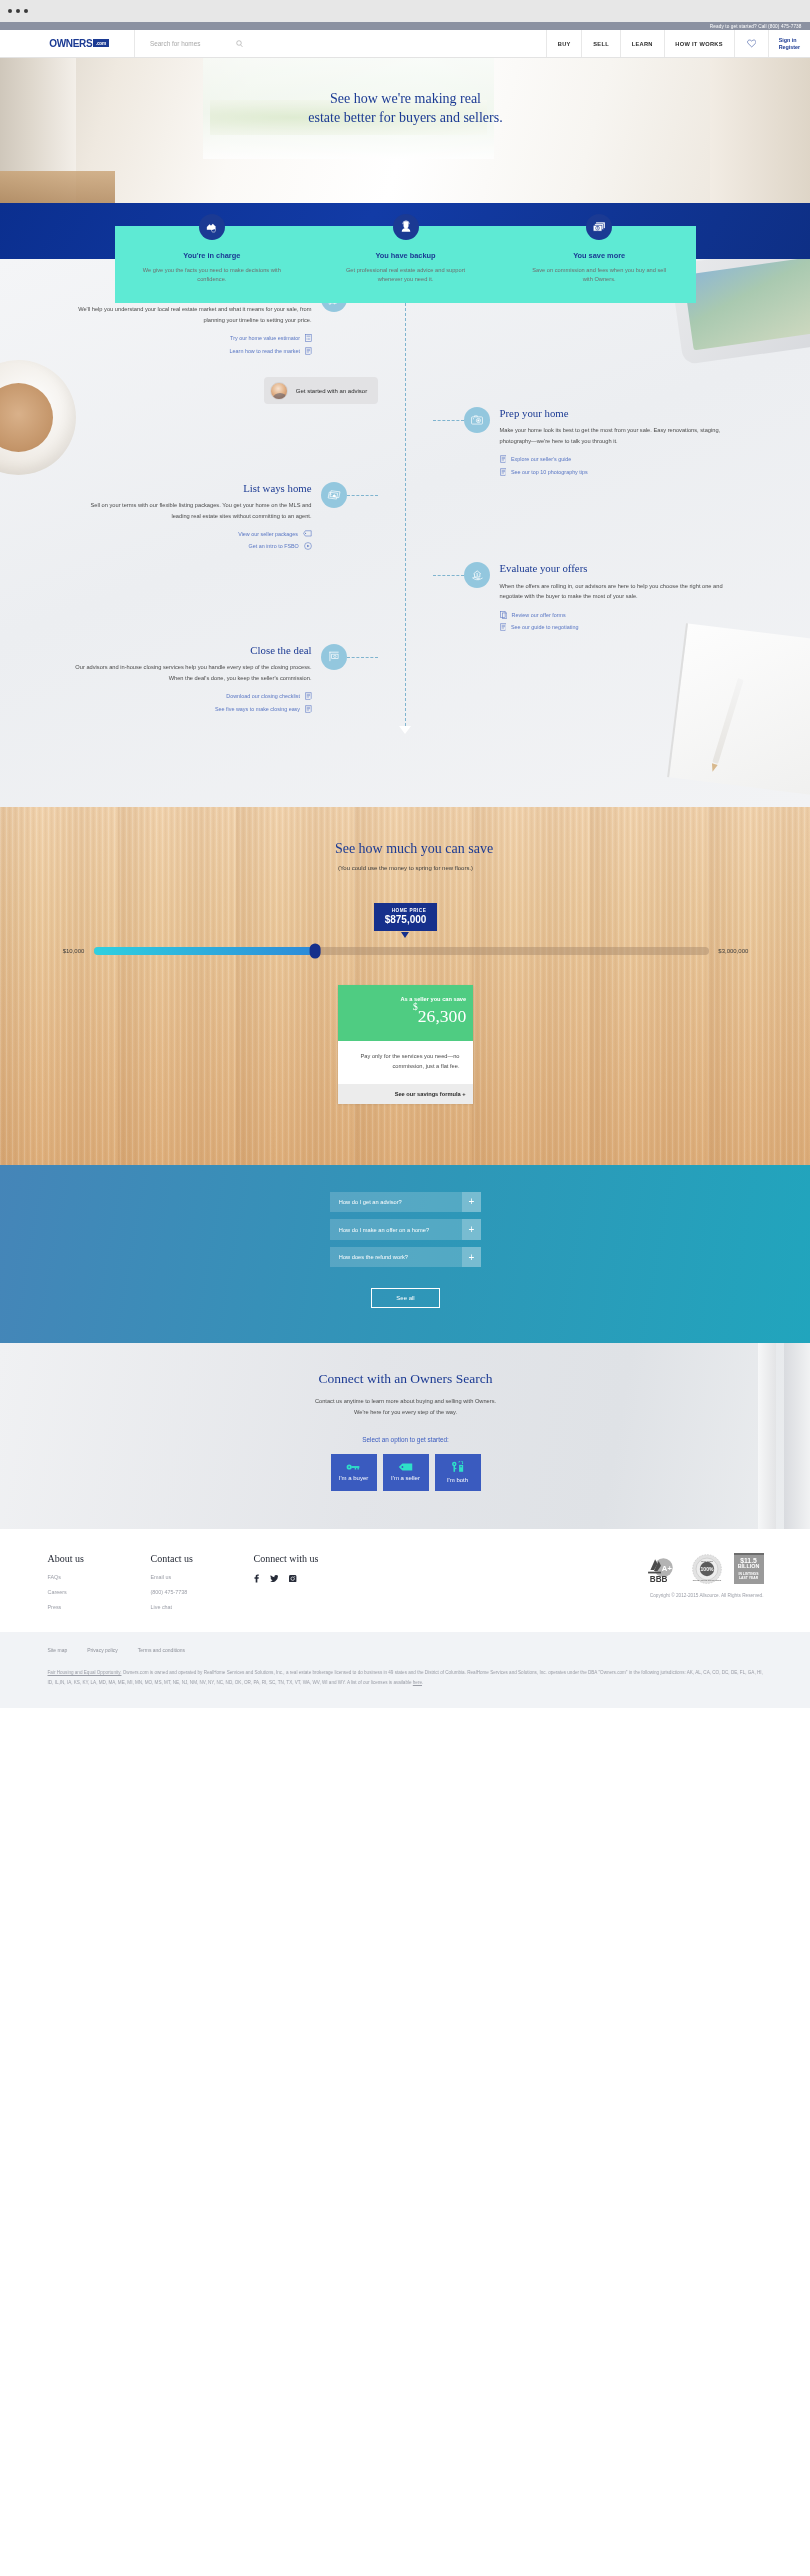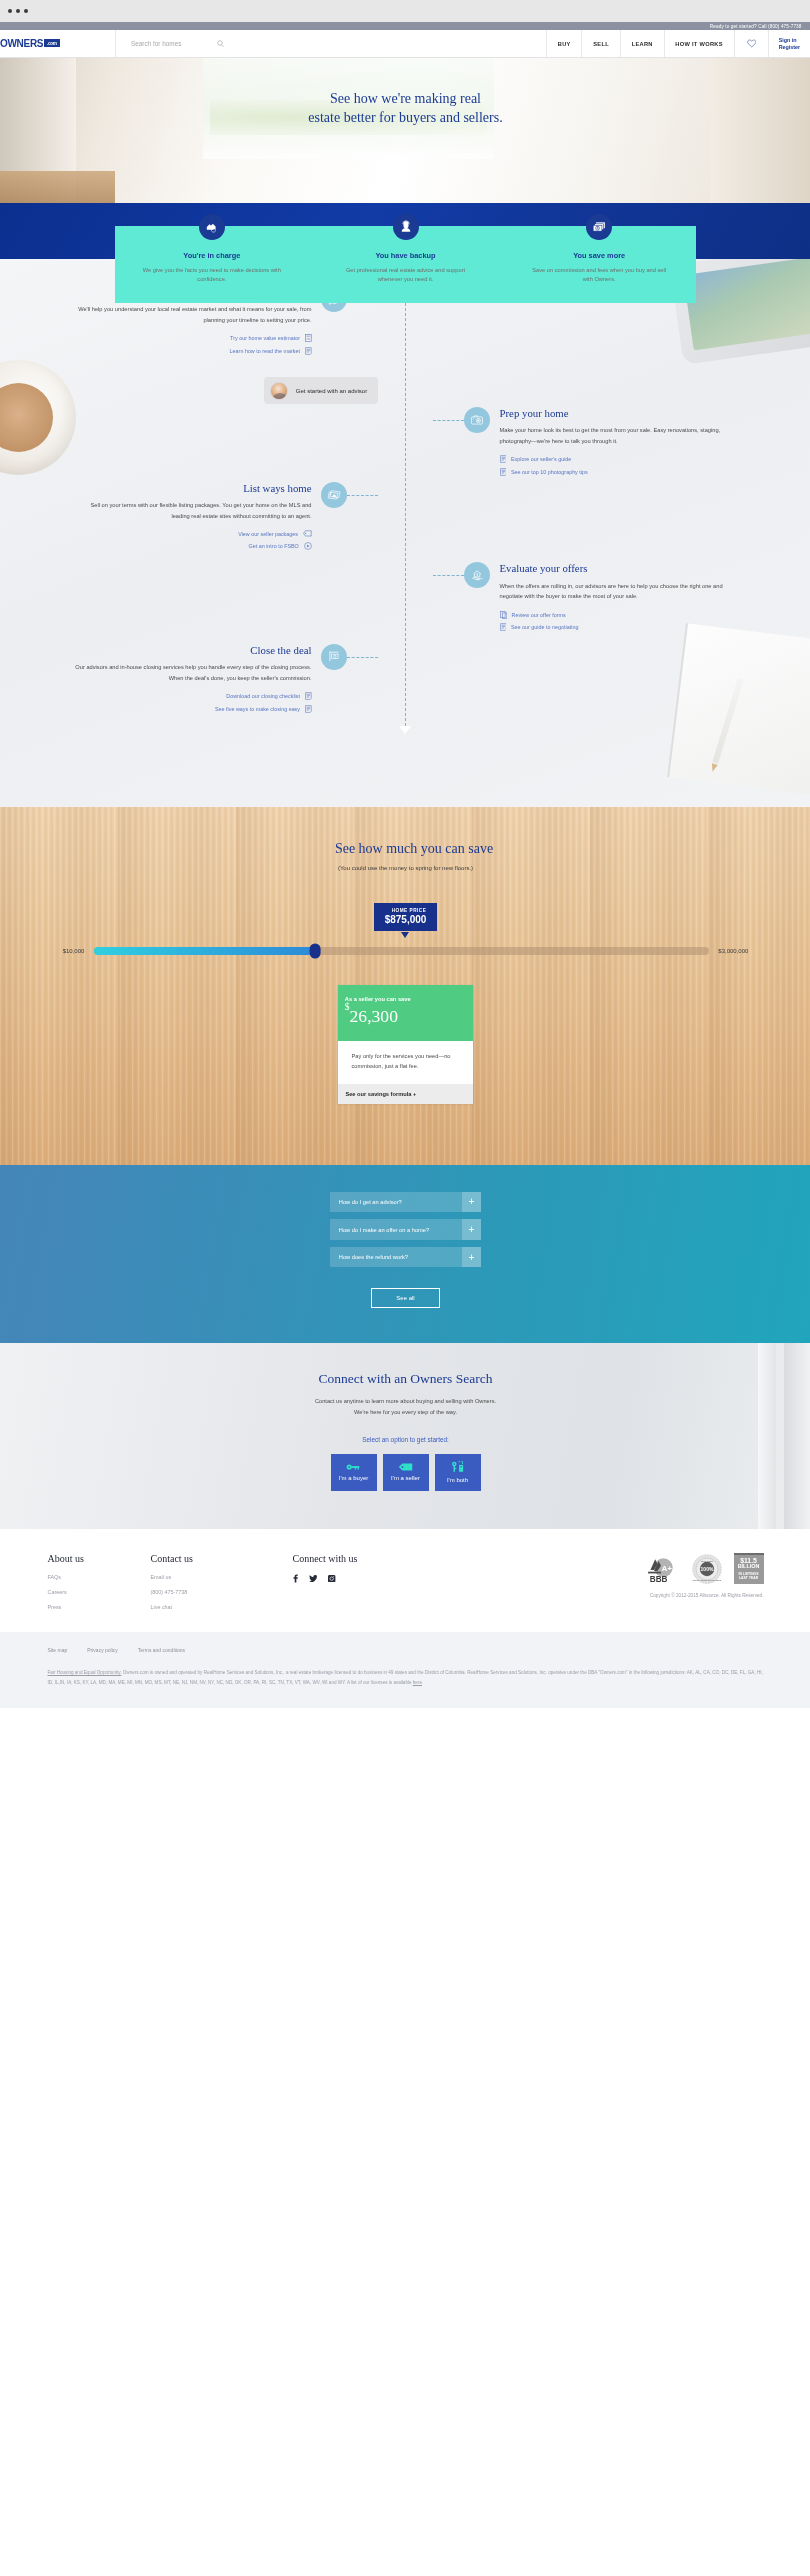--- a/index.html
+++ b/index.html
@@ -25,22 +25,23 @@
     justify-content: flex-end; padding-right: 9.5px;
   }
   .topbar span { color: #fff; font-size: 4.7px; letter-spacing: 0.1px; }
 
   
   .nav {
     height: 28px; background: #fff; display: flex; align-items: stretch;
     border-bottom: 0.7px solid #e3e3e3;
   }
   .nav-logo {
-    width: 116px; display: flex; align-items: center; padding-left: 0;
+    width: 135px; display: flex; align-items: center; padding-left: 24px;
     border-right: 0.7px solid #e8e8e8;
+    justify-content: center;
   }
   .logo-text {
     font-family: "Liberation Sans", sans-serif; font-weight: bold;
     font-size: 10px; color: #1b3a93; letter-spacing: -0.3px;
     display: flex; align-items: baseline;
   }
   .logo-com {
     font-size: 4.7px; background: #1b3a93; color: #fff; padding: 0.7px 2px;
     margin-left: 0.7px; border: 0.7px solid #1b3a93; position: relative; top: -2px;
   }
@@ -268,21 +269,21 @@
     position: absolute; left: 0; top: 0; bottom: 0; width: 36%;
     border-radius: 4px; background: linear-gradient(90deg,#2fd0e0 0%, #2d8ad8 100%);
   }
   .slider-thumb {
     position: absolute; left: 36%; top: 50%; width: 10.8px; height: 15px;
     transform: translate(-50%,-50%); border-radius: 5.4px; background: #16308c;
   }
 
   .save-card {
     width: 135px; margin: 30px auto 0; background: #fff;
-    box-shadow: 0 0.7px 2.7px rgba(0,0,0,.12); text-align: left;
+    box-shadow: 0 0.7px 2.7px rgba(0,0,0,.12); text-align: right;
   }
   .save-card-top { background: #4fcc82; color: #fff; padding: 10.8px 6.8px 13.5px; }
   .save-card-label { font-size: 5.7px; font-weight: bold; margin-bottom: 4px; }
   .save-card-amount { font-family: "Liberation Serif", serif; font-size: 17.6px; }
   .save-card-amount sup { font-size: 9.5px; top: -5.4px; position: relative; }
   .save-card-body { padding: 11.5px 13.5px; font-size: 5.7px; color: #4a4a4a; line-height: 1.75; }
   .save-card-foot {
     background: #ececec; padding: 7.4px; font-size: 5.7px; font-weight: bold;
     color: #2b2b2b; cursor: pointer;
   }
@@ -342,21 +343,21 @@
     width: 46px; height: 37px; background: #3a5bbf; color: #fff;
     display: flex; flex-direction: column; align-items: center; justify-content: center;
     gap: 4.7px; cursor: pointer;
   }
   .connect-opt span { font-size: 6px; }
 
   
   .footer { background: #fff; padding: 24px 0 13.5px; }
   .footer-inner { width: 716px; margin: 0 auto; display: flex; }
   .footer-col { width: 103px; }
-  .footer-col.wide { width: 135px; margin-left: 39px; }
+  .footer-col.wide { width: 135px; }
   .footer-h {
     font-family: "Liberation Serif", serif; font-size: 10px; color: #1f2430;
     margin-bottom: 10.8px;
   }
   .footer-link { font-size: 5.4px; color: #9a9da6; margin-bottom: 8.8px; cursor: pointer; }
   .footer-social { display: flex; gap: 10.8px; align-items: center; }
   .footer-badges { margin-left: auto; display: flex; flex-direction: column; align-items: flex-end; }
   .badges-row { display: flex; gap: 12px; align-items: flex-end; }
   .badge-bbb { display: flex; align-items: flex-end; }
   .badge-stat {

